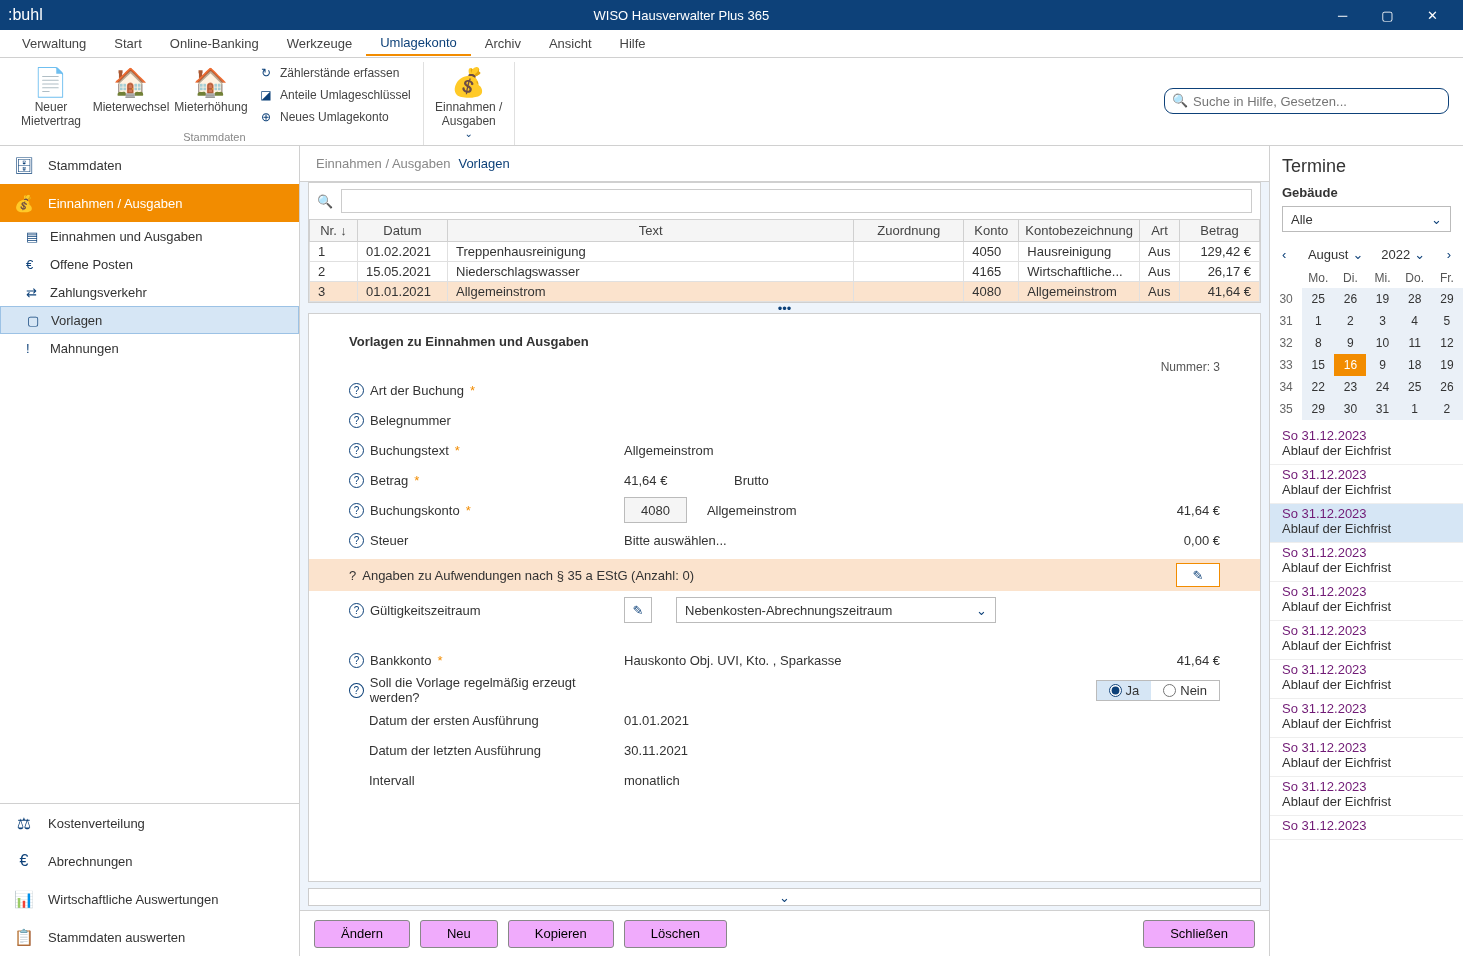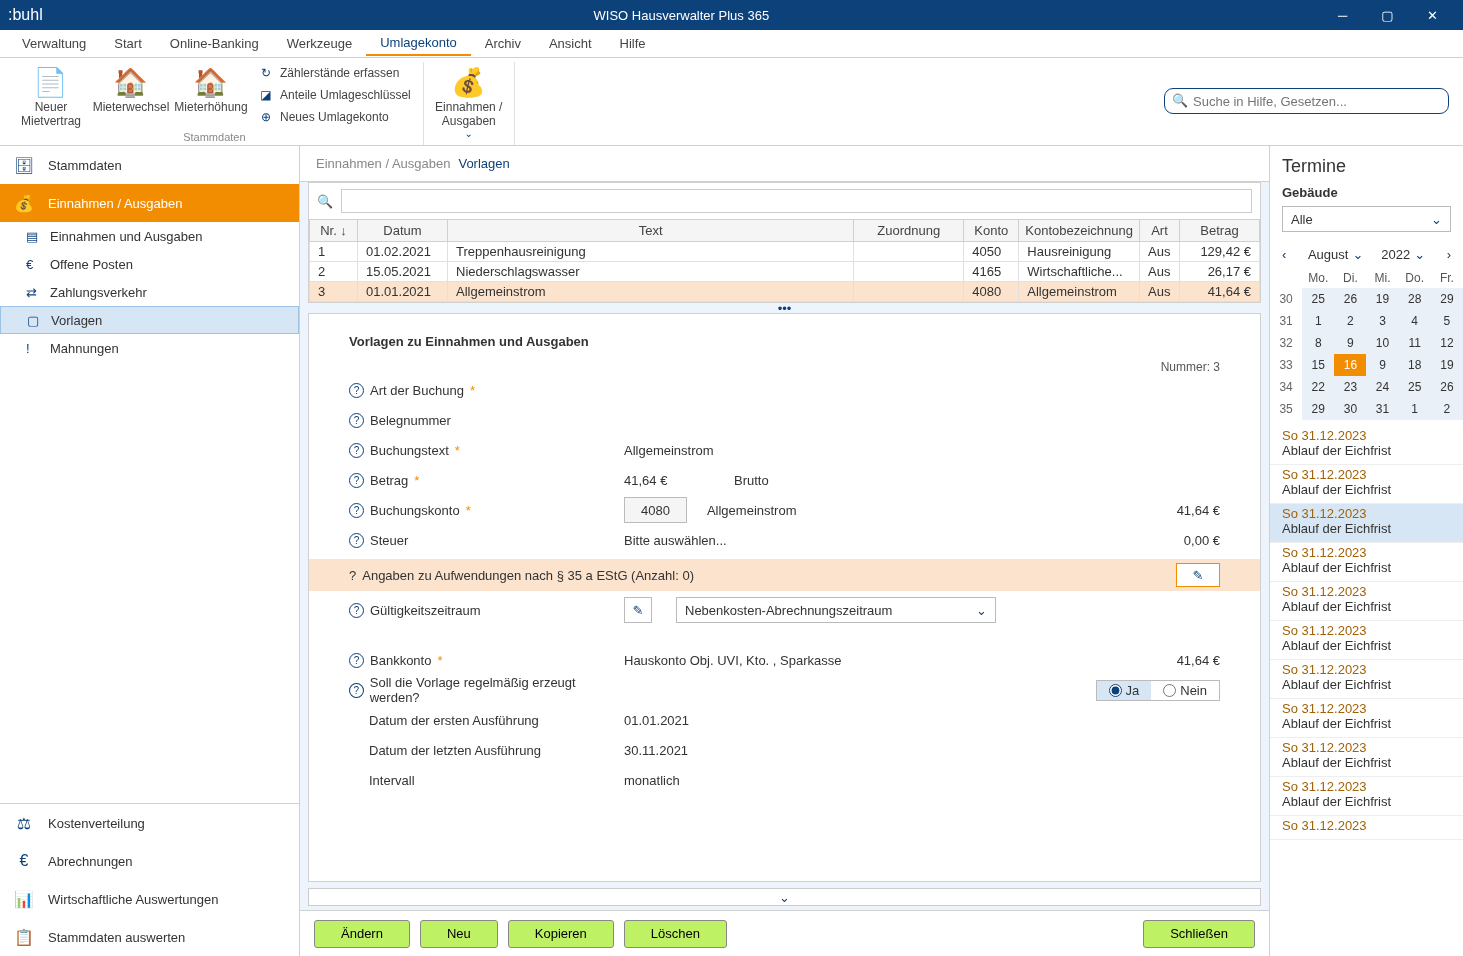--- a/index.html
+++ b/index.html
@@ -77,42 +77,42 @@
 .dropdown .chev { margin-left:auto; color:#0d4179;}
 .pencil-box { border:1px solid #bbb; width:28px; height:26px; display:flex; align-items:center; justify-content:center; margin-right:4px; color:#0d4179;}
 .konto-box { border:1px solid #bbb; height:26px; padding:0 16px; display:flex; align-items:center; background:#f5f5f5;}
 .radio-group { display:flex; border:1px solid #bbb; }
 .radio-group label { display:flex; align-items:center; gap:4px; padding: 2px 12px; cursor:pointer;}
 .radio-group label.sel { background:#d6e6f5;}
 .radio-group input { accent-color: #0d4179;}
 .collapse-bar { height:18px; border:1px solid #ccc; margin: 6px 8px 0; background:#fff; display:flex; align-items:center; justify-content:center; color:#0d4179;}
 
 .action-bar { height: 46px; background: #fff; border-top:1px solid #d0d0d0; display:flex; align-items:center; padding:0 14px; gap:10px; margin-top: 4px;}
-.action-bar button { height:28px; padding:0 26px; border:1px solid #888; background:#bef264; border-radius:3px; cursor:pointer; font-size:13px;}
+.action-bar button { height:28px; padding:0 26px; border:1px solid #888; background:#f0abfc; border-radius:3px; cursor:pointer; font-size:13px;}
 .action-bar .spacer { flex:1;}
 
 
 .rightbar { width: 194px; background: #fff; border-left: 1px solid #d0d0d0; display:flex; flex-direction: column; overflow: hidden;}
 .rightbar h2 { font-size: 18px; color:#333; padding: 10px 12px 6px; font-weight: normal;}
 .rightbar .sec-label { font-size: 13px; font-weight:600; padding: 2px 12px;}
 .rightbar .dropdown2 { margin: 4px 12px 8px; border:1px solid #bbb; height:26px; display:flex; align-items:center; padding:0 8px;}
 .rightbar .dropdown2 .chev { margin-left:auto; color:#0d4179;}
 .cal-nav { display:flex; align-items:center; justify-content:space-between; padding:0 12px; height:28px; color:#0d4179;}
 .cal-nav .mid { display:flex; gap:18px; font-size:13px; color:#333;}
 .cal-nav .mid span { display:flex; gap:4px;}
 .calendar { width: 100%; border-collapse: collapse; font-size:12px; margin-bottom:6px;}
 .calendar th { padding:3px 0; color:#555; font-weight:normal; background:#fff;}
 .calendar td { text-align:center; height:22px; width:32px; cursor:pointer;}
 .calendar td.wk { background:#fff; color:#666;}
 .calendar td.dim { background:#eaf0f7;}
 .calendar td.today { background:#f28c00; color:#fff;}
 .term-head { font-weight:600; padding: 6px 12px 4px; border-top:1px solid #e0e0e0; border-bottom:1px solid #e0e0e0;}
 .term-list { flex:1; overflow:auto;}
 .term-item { padding: 2px 12px 6px; border-bottom:1px solid #eee;}
-.term-item .date { color:#a16207; font-size:13px;}
+.term-item .date { color:#701a75; font-size:13px;}
 .term-item .desc { color:#333; font-size:13px;}
 .term-item.sel { background:#d6e6f5;}
 .overflow-scroll-thin { scrollbar-width: thin; }
 </style>
 </head>
 <body>
 
 <div class="titlebar">
   <span class="logo">:buhl</span>
   <span class="title">WISO Hausverwalter Plus 365</span>

